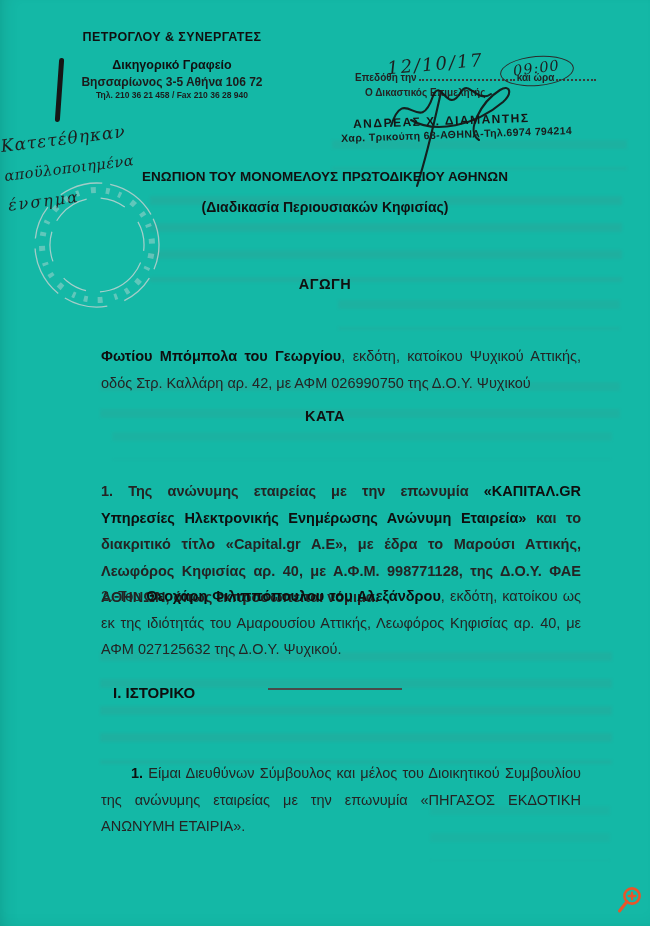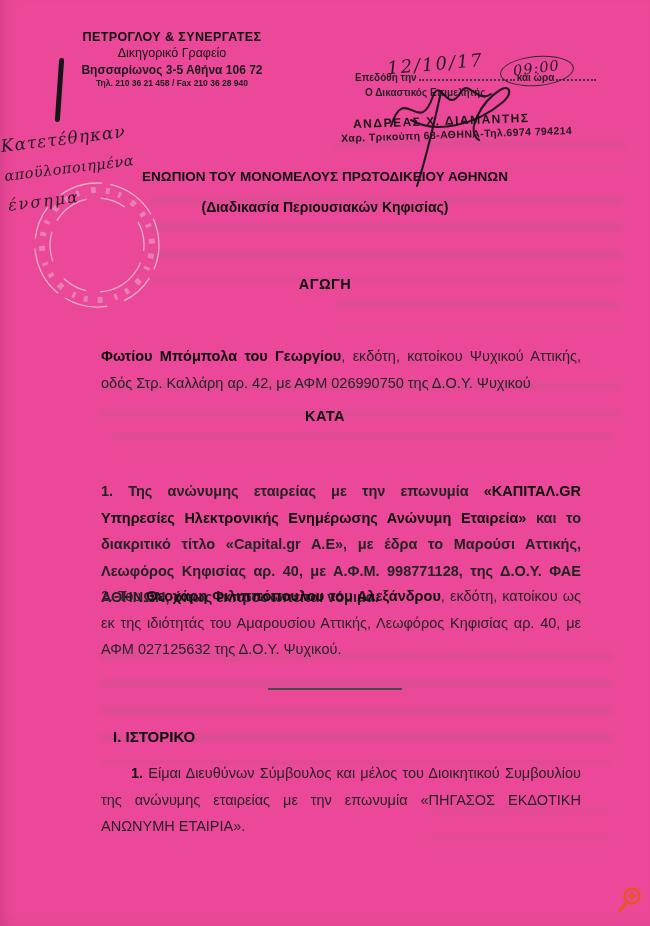--- a/index.html
+++ b/index.html
@@ -1,25 +1,25 @@
 <!DOCTYPE html>
 <html><head>
 <meta charset="utf-8">
 <style>
   html,body{margin:0;padding:0;background:#ffffff;}
   .page{
     position:relative;width:650px;height:926px;overflow:hidden;
-    background:#ec4899;
+    background:#14b8a6;
     box-shadow:inset 14px 0 20px -16px rgba(0,0,0,.18), inset 0 -10px 25px -20px rgba(0,0,0,.12);
     font-family:"Liberation Sans",sans-serif;color:#212121;
   }
   
   .letterhead{position:absolute;top:30px;left:66px;width:212px;text-align:center;color:#101010;}
   .lh-name{font-size:12.5px;font-weight:bold;letter-spacing:.4px;}
-  .lh-type{font-size:12.5px;font-weight:normal;margin-top:2px;}
+  .lh-type{font-size:12.5px;font-weight:bold;margin-top:14px;}
   .lh-addr{font-size:12px;font-weight:bold;margin-top:3px;color:#1c1c1c;}
   .lh-tel{font-size:8.5px;font-weight:bold;margin-top:1px;color:#1c1c1c;}
   
   .pen-stroke{position:absolute;left:57px;top:58px;width:5px;height:64px;background:#161616;border-radius:3px;transform:rotate(4deg);}
   
   .hand{font-family:"DejaVu Serif",serif;font-style:italic;color:#1e1e1e;}
   .hand-note{position:absolute;left:4px;top:124px;transform:rotate(-7deg);line-height:29px;}
   .hand-note .n1{font-size:17px;letter-spacing:1px;}
   .hand-note .n2{font-size:14.5px;letter-spacing:.5px;}
   .hand-note .n3{font-size:16px;letter-spacing:2px;}
@@ -53,21 +53,21 @@
   .procedure{top:199px;font-size:14px;}
   .doc-type{top:276px;font-size:14.5px;letter-spacing:.5px;}
   .kata{top:408px;font-size:14.5px;letter-spacing:.5px;}
   p.body{position:absolute;left:85px;width:480px;margin:16px;text-align:justify;
     font-size:14.5px;line-height:26.5px;color:#242424;}
   p.body b{color:#0e0e0e;}
   .plaintiff{top:327px;}
   .defendant1{top:462px;font-weight:bold;}
   .defendant2{top:567px;}
   .divider{position:absolute;top:688px;left:268px;width:134px;height:2px;background:#4a4a4a;}
-  .section-heading{position:absolute;top:728px;left:113px;font-size:15px;font-weight:bold;color:#0e0e0e;}
+  .section-heading{position:absolute;top:684px;left:113px;font-size:15px;font-weight:bold;color:#0e0e0e;}
   .history{top:744px;text-indent:30px;}
   
   .zoom-btn{position:absolute;right:7px;bottom:11px;width:28px;height:30px;cursor:pointer;}
 </style>
 </head>
 <body>
 
 <div class="page">
 
   <div class="bleed b1"></div>

